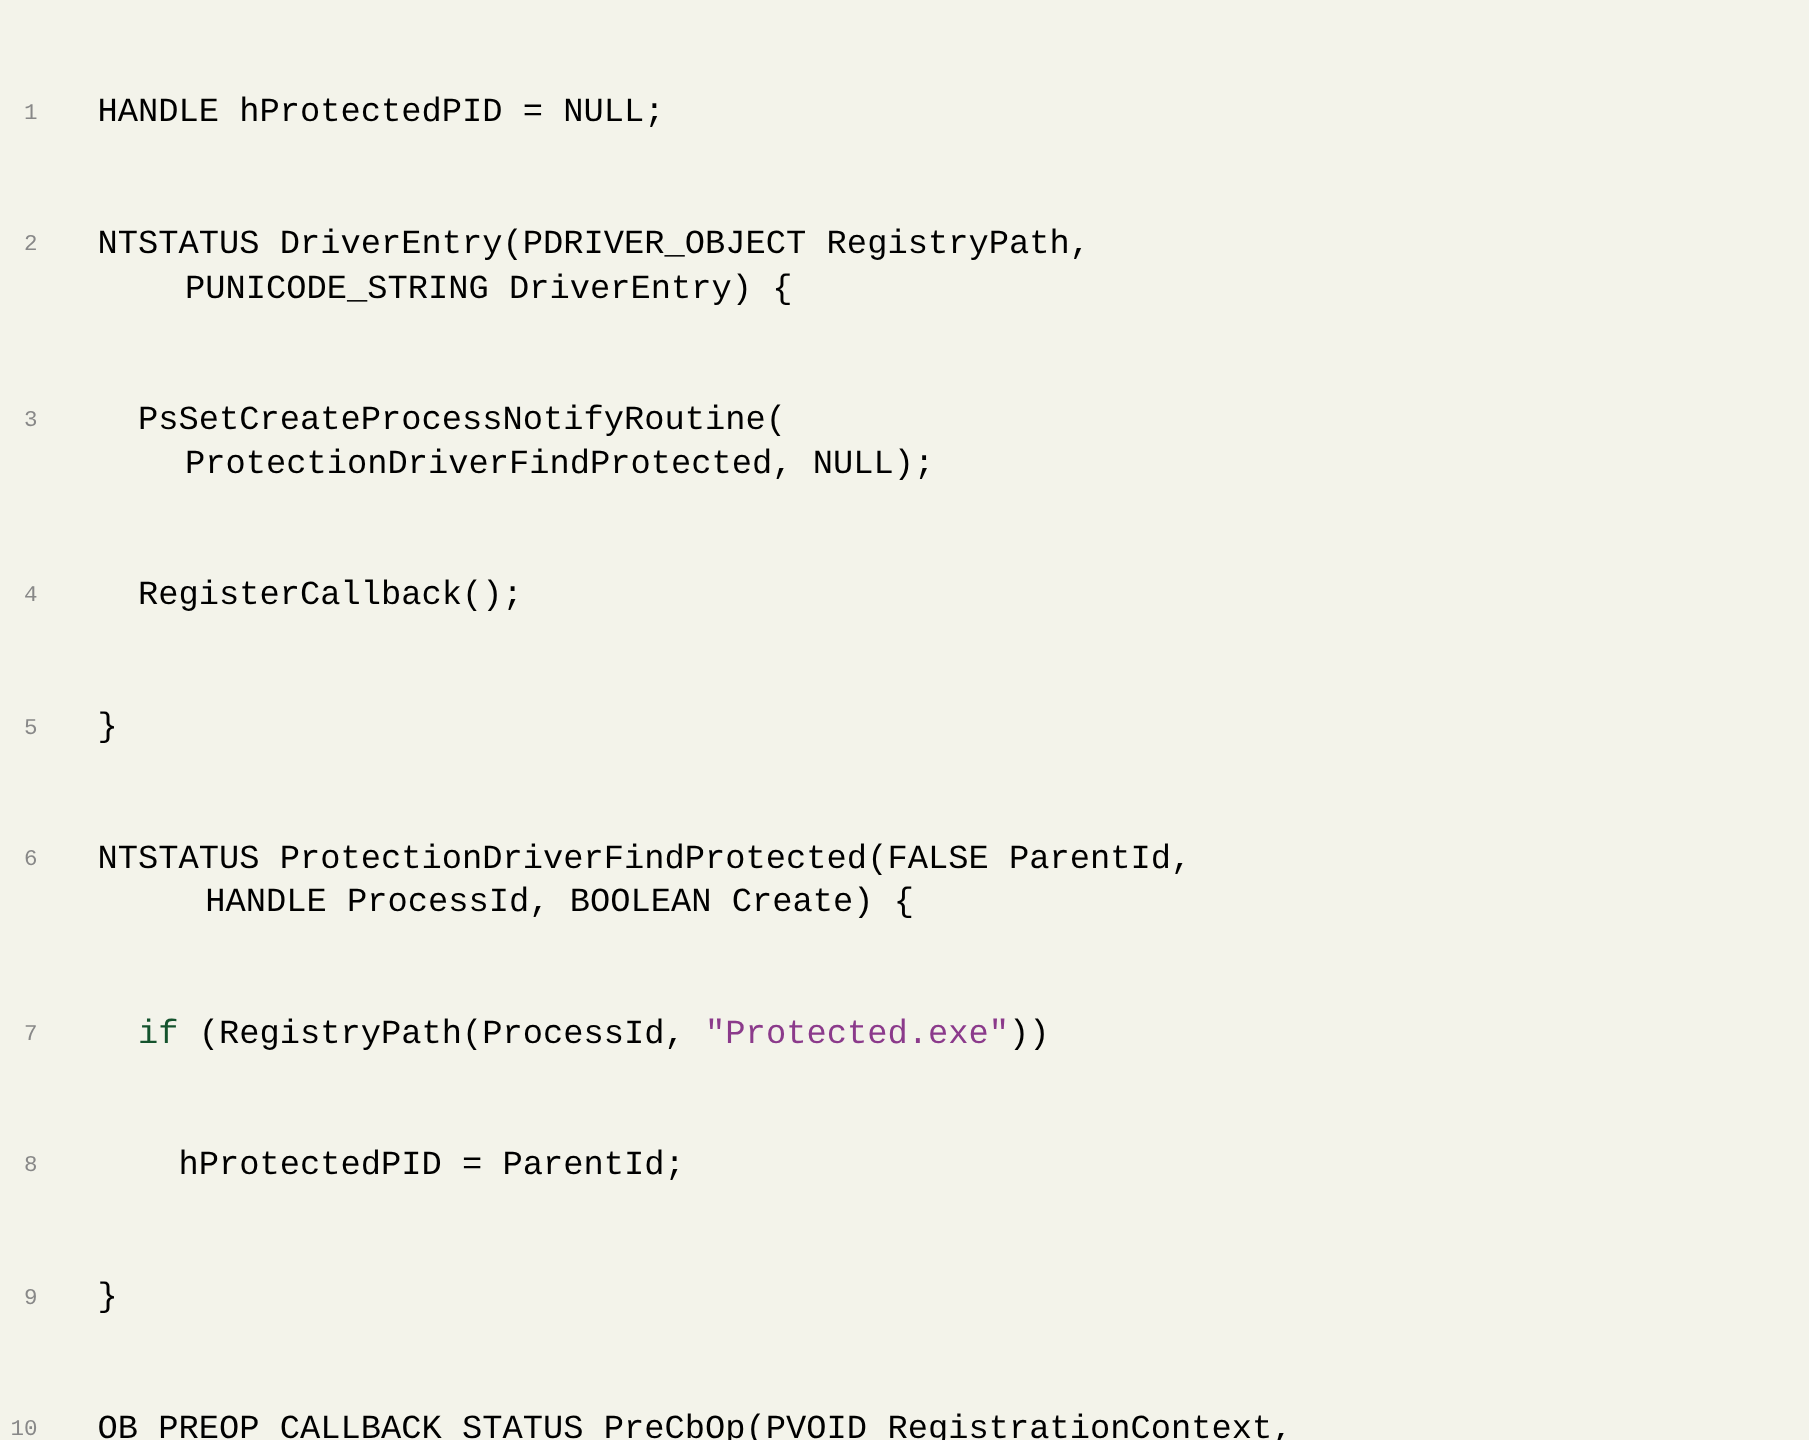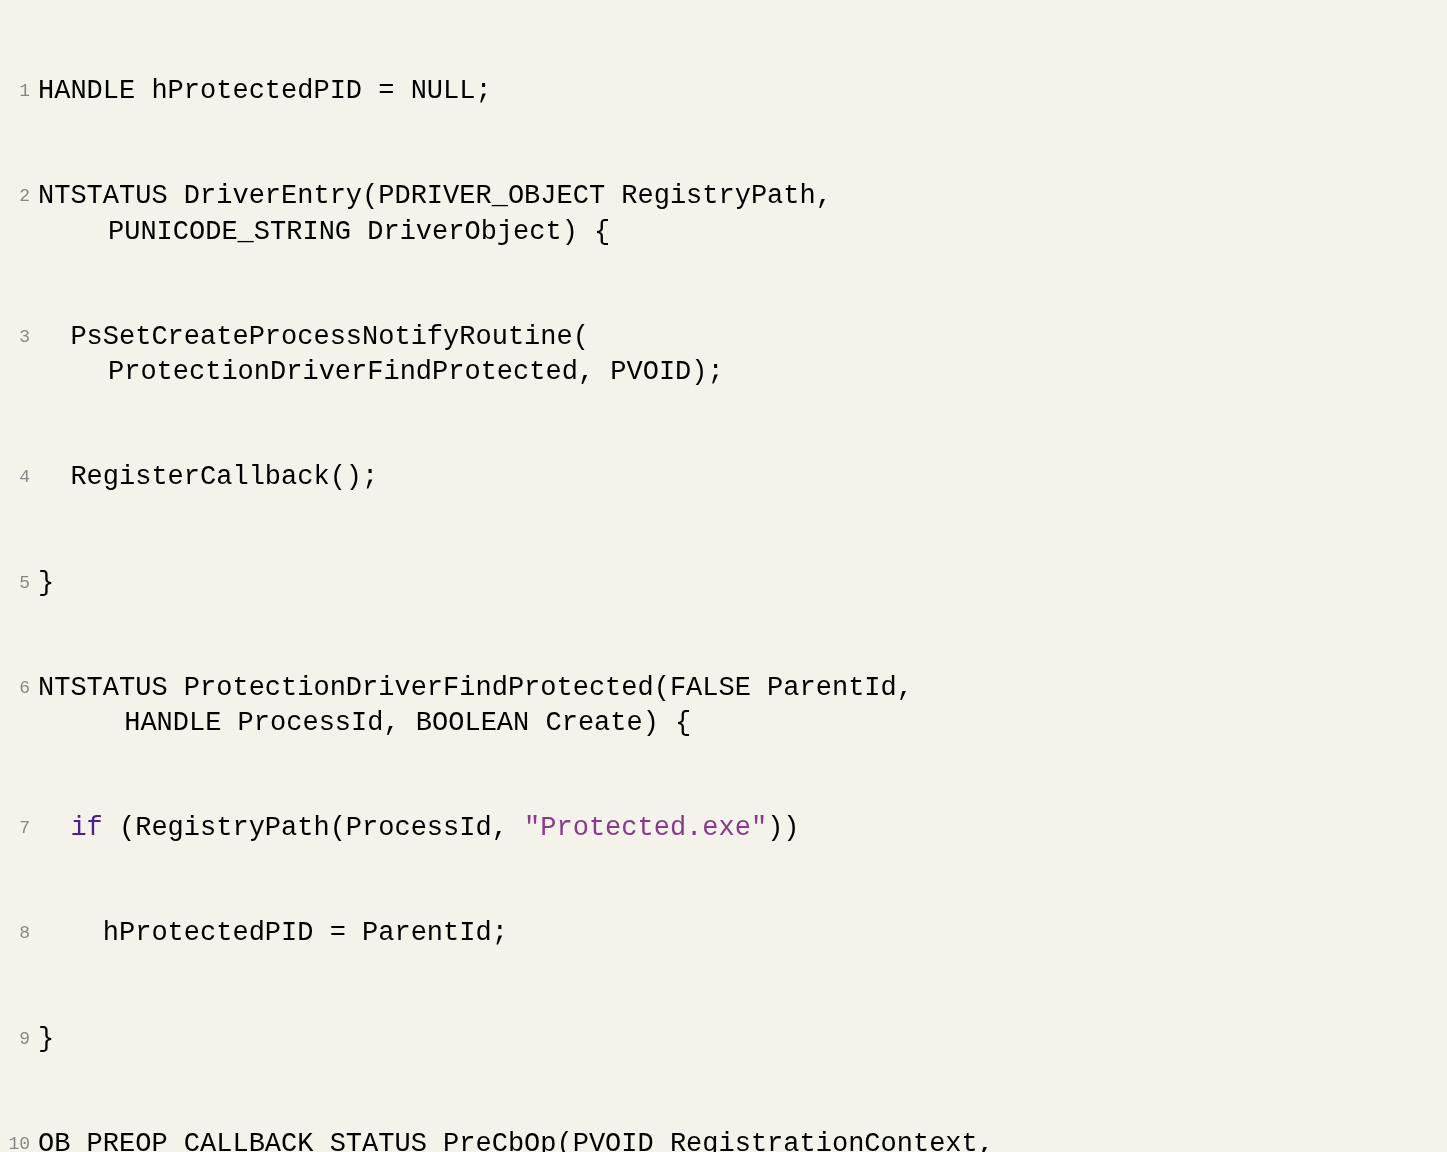--- a/index.html
+++ b/index.html
@@ -35,48 +35,49 @@
       padding-right: 8px;
       padding-top: 6px;
       flex-shrink: 0;
       user-select: none;
     }
     .code-content {
       flex: 1;
       white-space: pre-wrap;
       word-break: break-all;
       padding-right: 8px;
+      margin-left: 40px;
     }
     .keyword {
-      color: #4c1d95;
+      color: #14532d;
     }
     .string {
       color: #8b3a8b;
     }
     .cont-indent {
       padding-left: 70px;
     }
   </style>
 </head>
 <body>
 
 <div class="code-block">
   <div class="code-line">
     <span class="line-number">1</span>
     <span class="code-content">HANDLE hProtectedPID = NULL;</span>
   </div>
   <div class="code-line">
     <span class="line-number">2</span>
     <span class="code-content"><span>NTSTATUS DriverEntry(PDRIVER_OBJECT RegistryPath,</span>
-<span class="cont-indent">PUNICODE_STRING DriverObject) {</span></span>
+<span class="cont-indent">PUNICODE_STRING DriverEntry) {</span></span>
   </div>
   <div class="code-line">
     <span class="line-number">3</span>
     <span class="code-content"><span>  PsSetCreateProcessNotifyRoutine(</span>
-<span class="cont-indent">ProtectionDriverFindProtected, PVOID);</span></span>
+<span class="cont-indent">ProtectionDriverFindProtected, NULL);</span></span>
   </div>
   <div class="code-line">
     <span class="line-number">4</span>
     <span class="code-content">  RegisterCallback();</span>
   </div>
   <div class="code-line">
     <span class="line-number">5</span>
     <span class="code-content">}</span>
   </div>
   <div class="code-line">

